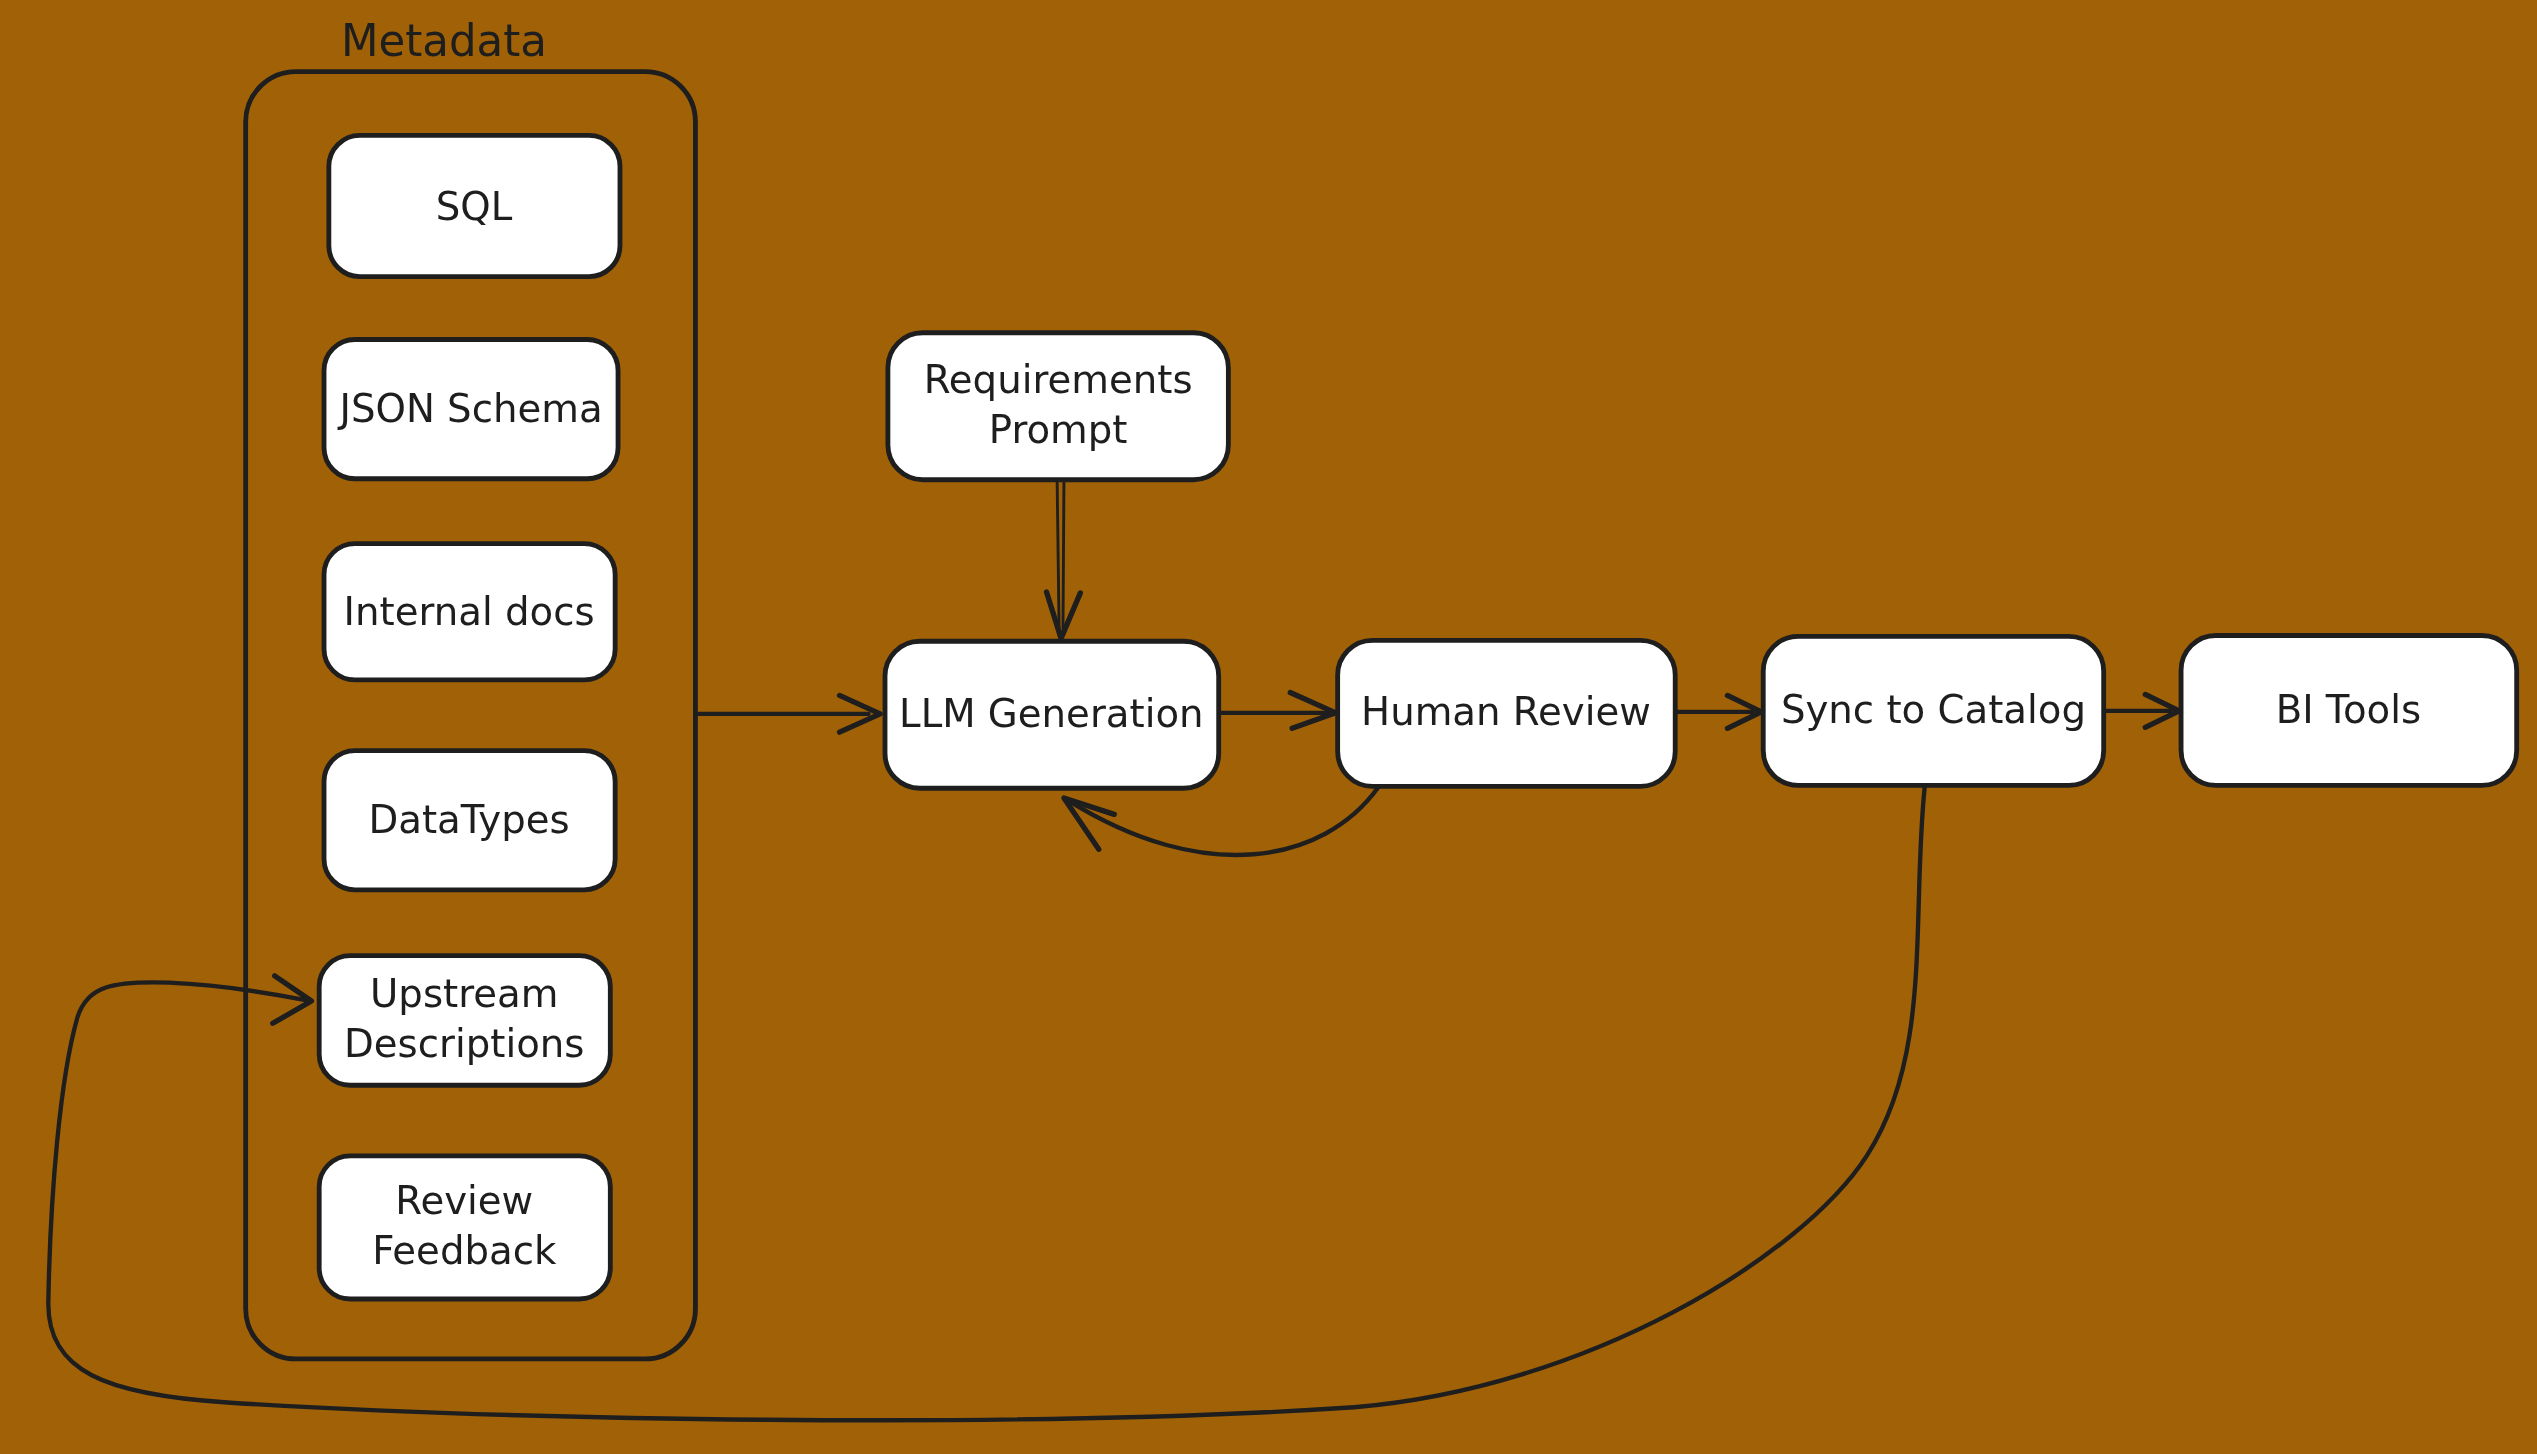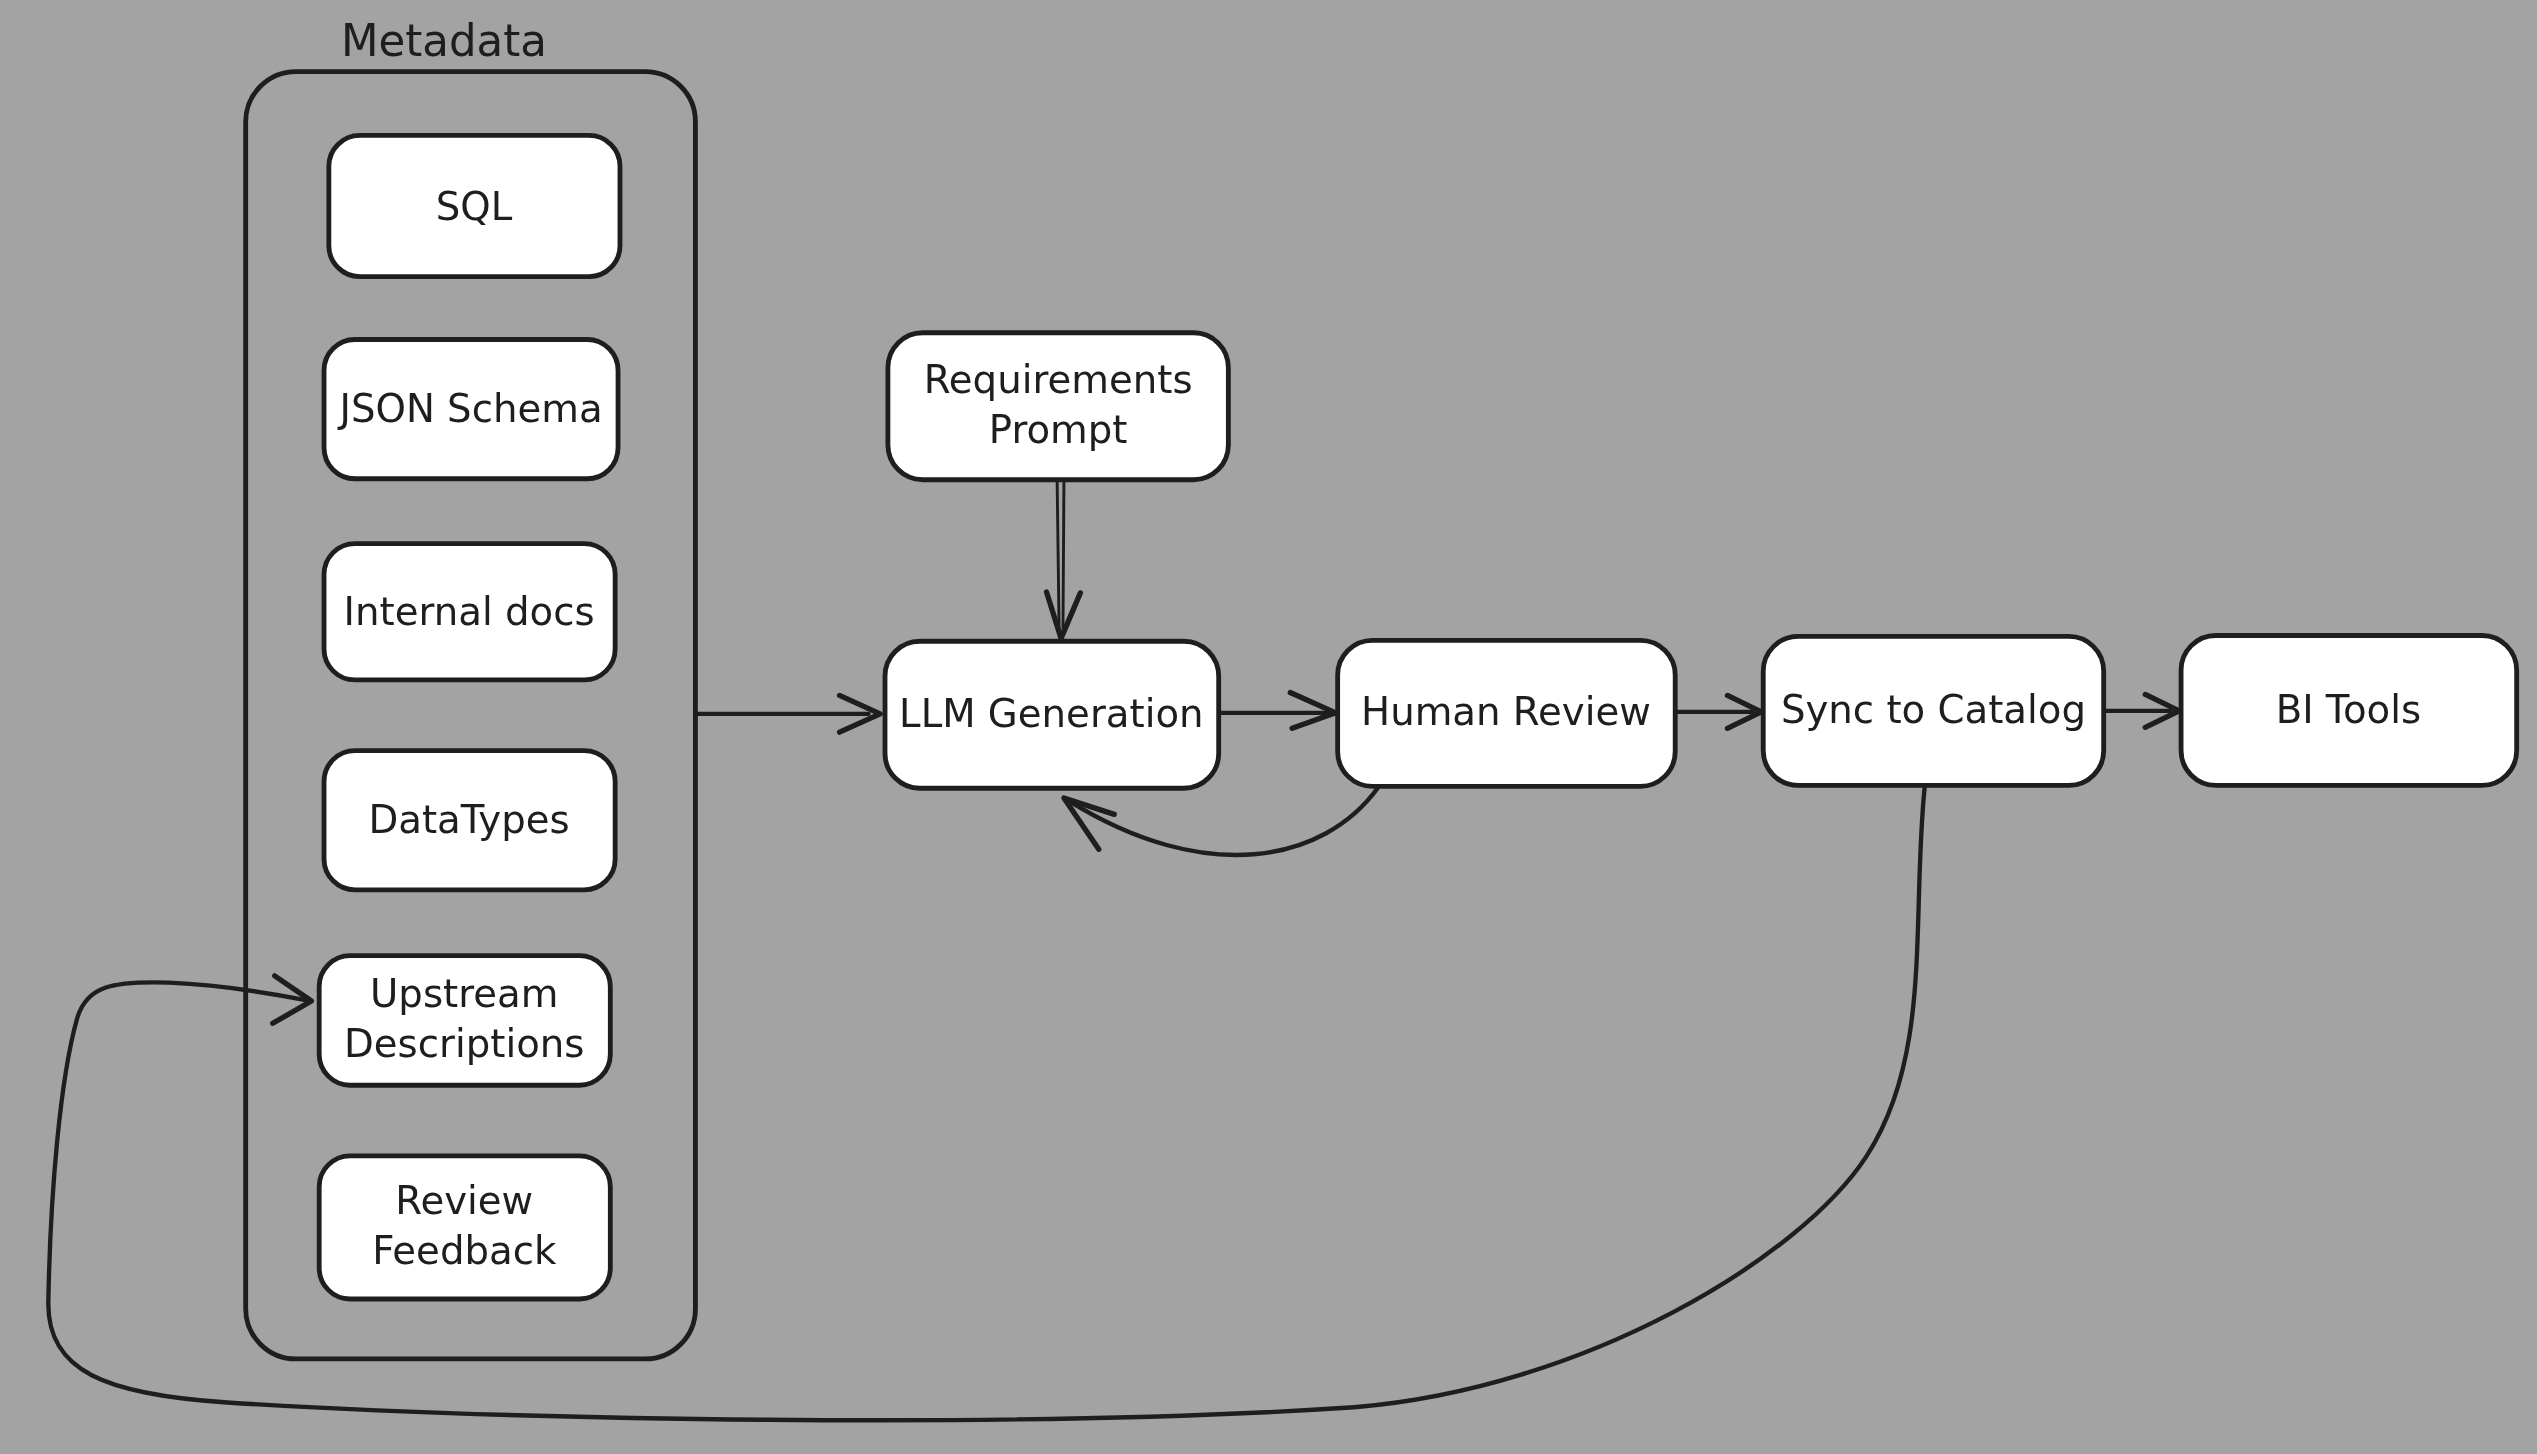--- a/index.html
+++ b/index.html
@@ -2,21 +2,21 @@
 <html><head>
 <meta charset="utf-8">
 <style>
   html, body {
     margin: 0;
     padding: 0;
     background: #ffffff;
   }
   .diagram-wrap {
     width: 100%;
-    background: #a3a3a3;
+    background: #a16207;
   }
   svg {
     display: block;
     width: 100%;
     height: auto;
   }
   .box {
     fill: #ffffff;
     stroke: #1e1e1e;
     stroke-width: 5;

